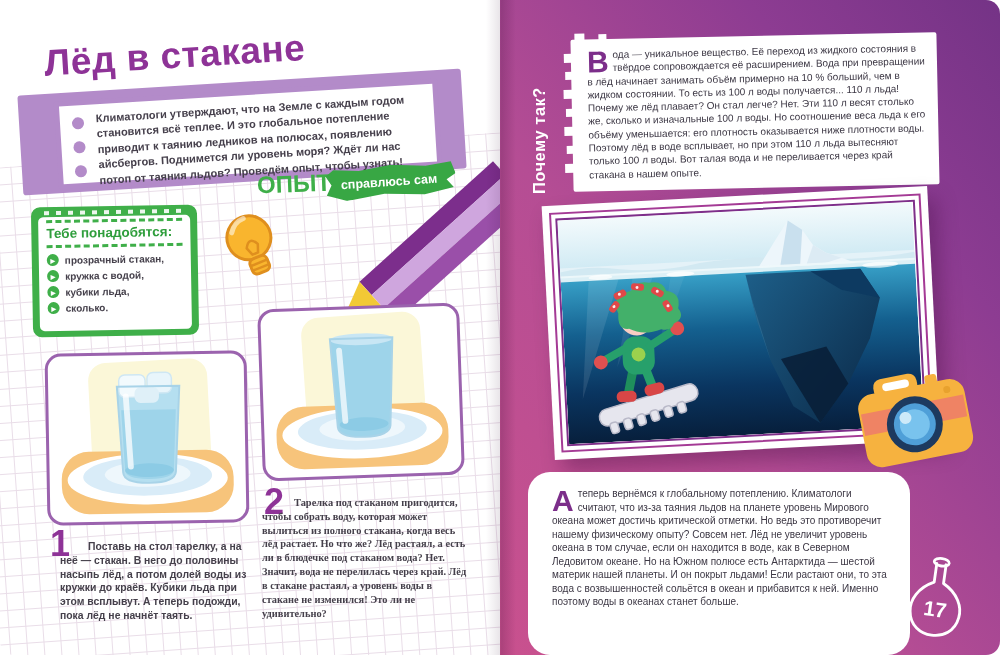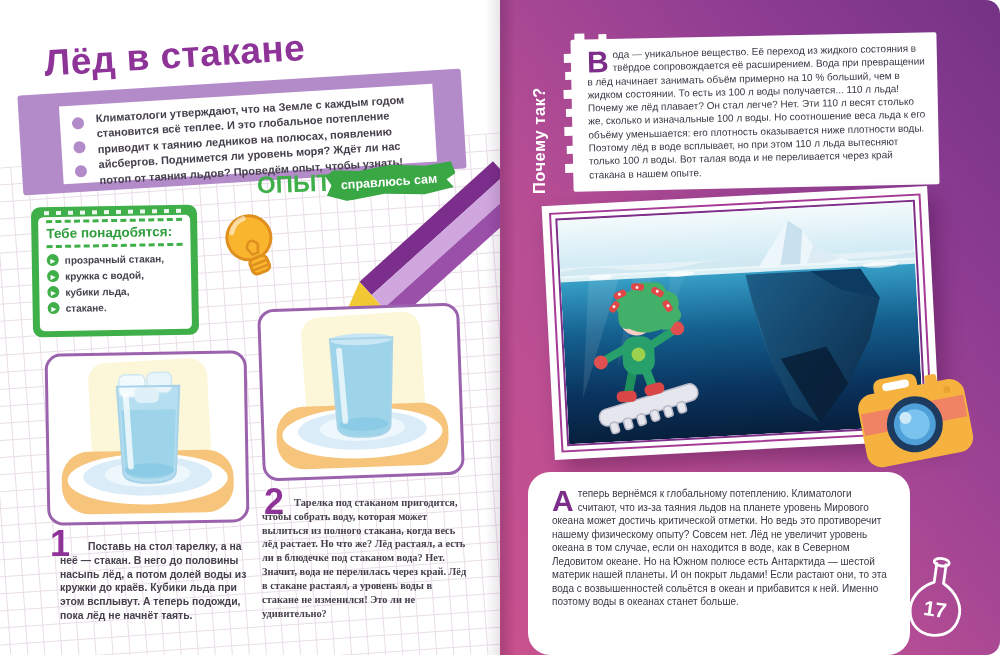--- a/index.html
+++ b/index.html
@@ -116,21 +116,21 @@
           <div class="material-item">
             <span class="play-bullet">▶</span>
             <span>кружка с водой,</span>
           </div>
           <div class="material-item">
             <span class="play-bullet">▶</span>
             <span>кубики льда,</span>
           </div>
           <div class="material-item">
             <span class="play-bullet">▶</span>
-            <span>стакане.</span>
+            <span>сколько.</span>
           </div>
         </div>
       </div>
     </div>
 
     <div class="lightbulb">
       <svg width="62" height="76" viewBox="0 0 62 76">
         <circle cx="31" cy="29" r="22" fill="#f9b52e" stroke="#df8f1e" stroke-width="3"></circle>
         <path d="M17,18 q6,-9 16,-9" stroke="#ffffff" stroke-width="5" fill="none" opacity=".55" stroke-linecap="round"></path>
         <path d="M25,38 q6,-11 12,0 l-3,8 h-6 z" fill="none" stroke="#df8f1e" stroke-width="2.5" stroke-linejoin="round"></path>

